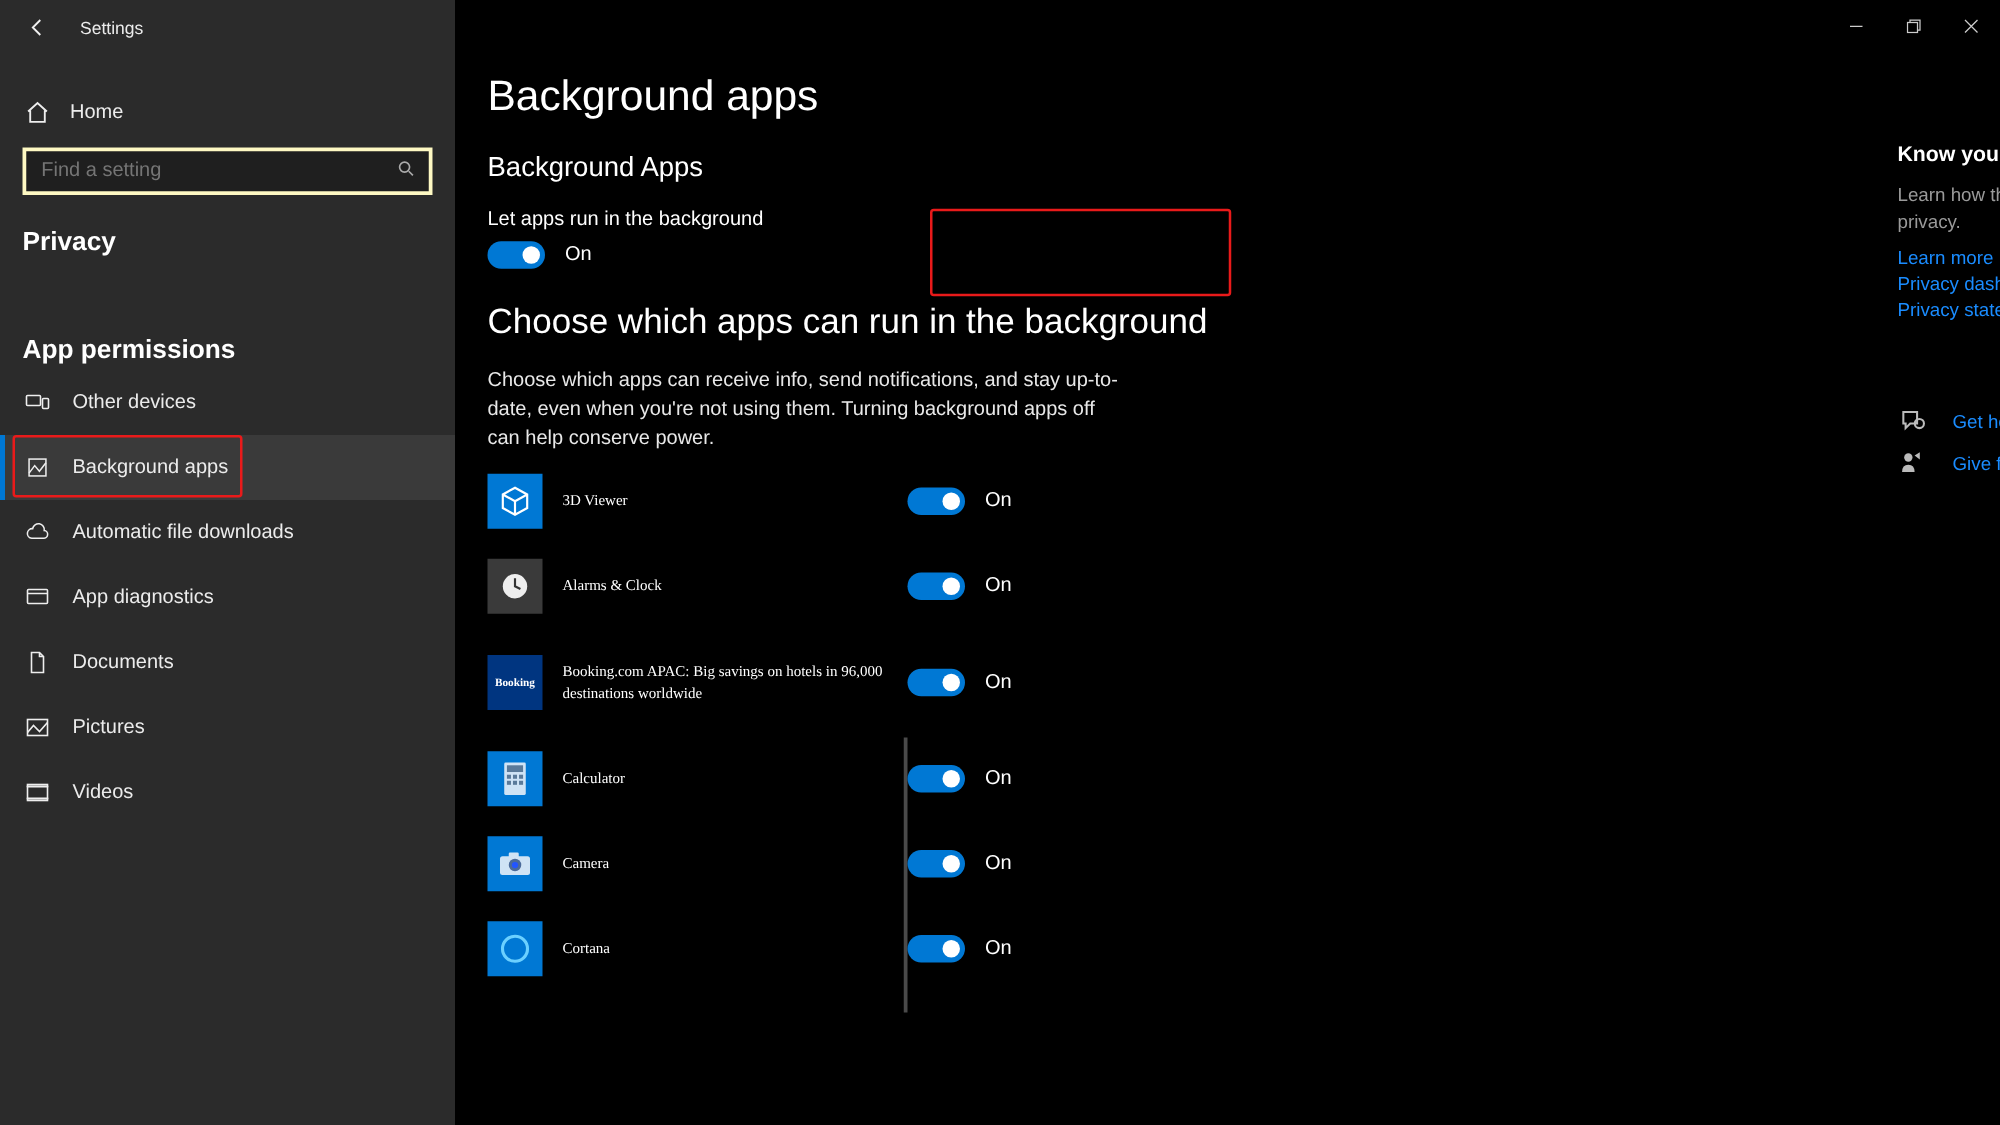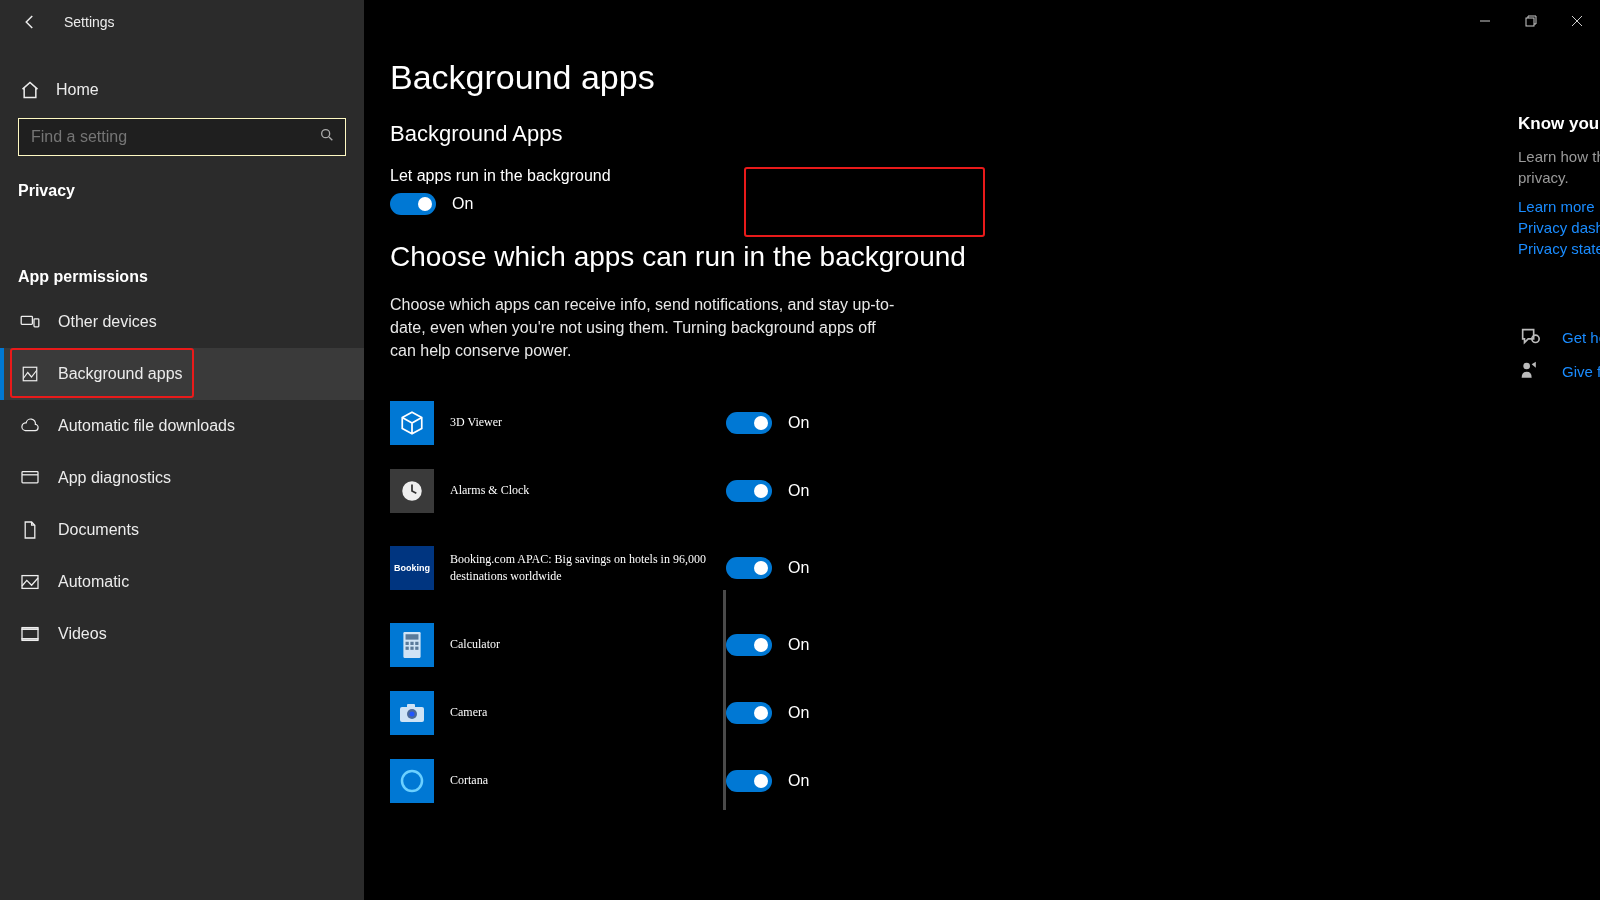--- a/index.html
+++ b/index.html
@@ -31,35 +31,35 @@
     display: flex; align-items: center; gap: 16px;
     font-size: 16px;
     height: 40px;
     cursor: pointer;
   }
   .sidebar .home-row .house { width: 20px; height:20px; display:flex; align-items:center; justify-content:center; }
   .search-box {
     position: absolute; top: 118px; left: 18px;
     width: 328px; height: 38px;
     background: #1f1f1f;
-    border: 1px solid #fef9c3;
+    border: 3px solid #fef9c3;
     box-sizing: border-box;
     display: flex; align-items: center;
     padding: 0 10px;
     justify-content: space-between;
   }
   .search-box input {
     background: transparent; border: none; outline: none;
     color: #bdbdbd; font-size: 16px;
     width: 260px;
   }
   .search-box .search-ico { color: #bdbdbd; }
   .sidebar .section-label {
     position: absolute; left: 18px;
-    font-size: 16px; font-weight: 600; color: #fff;
+    font-size: 21px; font-weight: 600; color: #fff;
   }
   .privacy-lbl { top: 182px; }
   .app-perms { top: 268px; font-size: 15px; font-weight: 400; color: #9a9a9a; }
   .nav-list { position: absolute; top: 296px; left: 0; width: 364px; }
   .nav-item {
     display: flex; align-items: center;
     height: 52px; padding-left: 20px; gap: 18px;
     font-size: 16px; color: #ececec; cursor: pointer;
     position: relative;
   }
@@ -81,26 +81,26 @@
     width:46px; height:22px; border-radius:11px;
     background:#0078d4; position:relative; cursor:pointer;
   }
   .toggle .knob {
     position:absolute; width:14px; height:14px; border-radius:50%;
     background:#fff; top:4px; right:4px;
   }
   .toggle-text { font-size:16px; }
   .red-main { left:380px; top:167px; width:237px; height:66px; }
   .choose-head { font-size:28px; font-weight:400; margin-top:12px; margin-bottom:20px; }
-  .desc { font-size:16px; color:#e8e8e8; line-height:1.45; max-width:510px; margin-bottom:26px; }
+  .desc { font-size:16px; color:#e8e8e8; line-height:1.45; max-width:510px; margin-bottom:4px; }
   .app-row { display:flex; align-items:center; height:68px; }
   .app-ico {
     width:44px; height:44px; background:#0078d4;
     display:flex; align-items:center; justify-content:center;
-    color:#fff; font-size:20px; flex-shrink:0;
+    color:#fff; font-size:20px; flex-shrink:0;font-family:Liberation Serif, serif;
   }
   .app-ico.gray { background:#3a3a3a; }
   .app-name { margin-left:16px; font-size:12px; width:260px; line-height:1.35;font-family:Liberation Serif, serif; }
   .app-row .toggle { margin-left:16px; }
   .app-row .toggle-text { margin-left:16px; }
   
   .info-col { position:absolute; left:1154px; top:114px; width:260px; }
   .info-head { font-size:17px; font-weight:600; margin-bottom:12px; }
   .info-desc { font-size:15px; color:#9a9a9a; line-height:1.4; margin-bottom:10px; }
   .link { color:#1a8cff; font-size:15px; cursor:pointer; display:block; margin-bottom:4px; }
@@ -190,21 +190,21 @@
         </span>
         <span>Documents</span>
       </div>
       <div class="nav-item">
         <span class="nav-ico">
           <svg width="20" height="16" viewBox="0 0 24 20" fill="none" stroke="#eee" stroke-width="1.6">
               <rect x="2" y="2" width="20" height="16"></rect>
               <path d="M2 15 L8 8 L14 14 L22 5"></path>
             </svg>
         </span>
-        <span>Automatic</span>
+        <span>Pictures</span>
       </div>
       <div class="nav-item">
         <span class="nav-ico">
           <svg width="20" height="16" viewBox="0 0 24 20" fill="none" stroke="#eee" stroke-width="1.6">
               <rect x="2" y="4" width="20" height="12"></rect>
               <rect x="2" y="2" width="20" height="2"></rect>
               <rect x="2" y="16" width="20" height="2"></rect>
             </svg>
         </span>
         <span>Videos</span>

